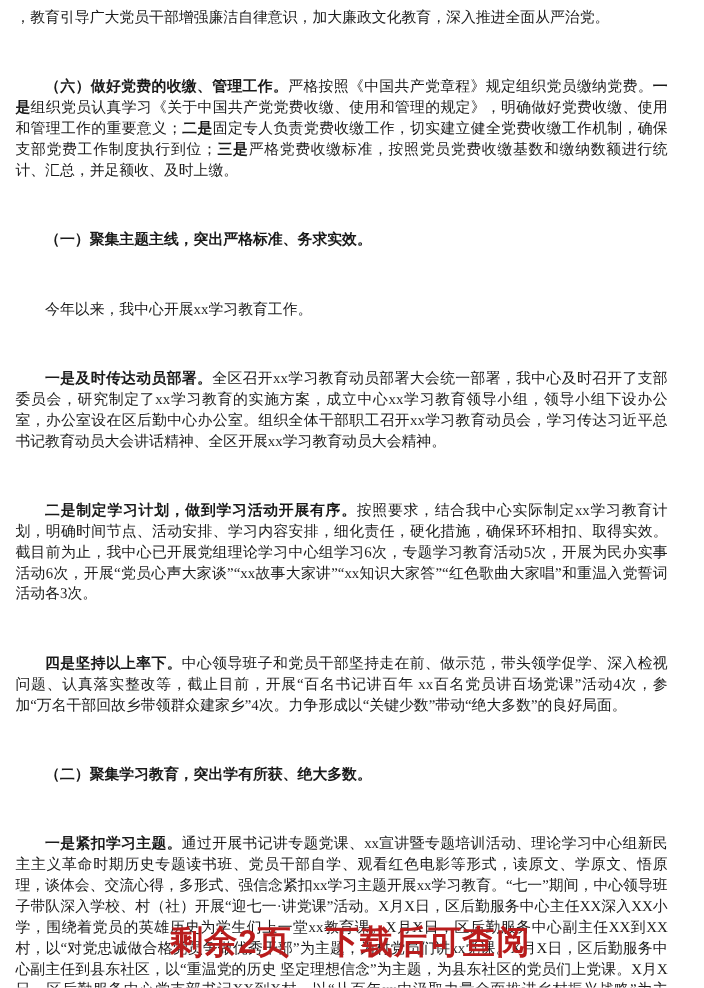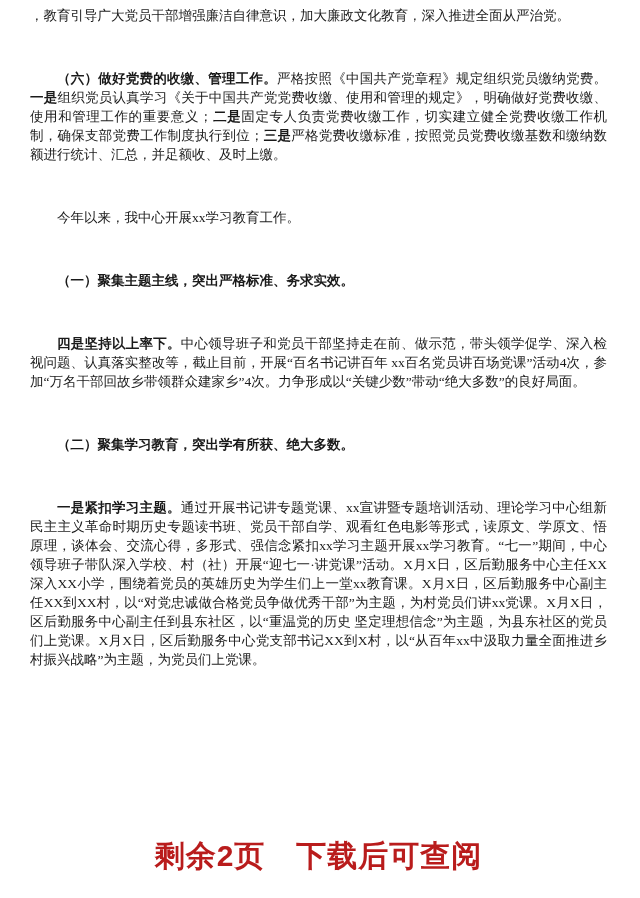--- a/index.html
+++ b/index.html
@@ -6,21 +6,21 @@
     margin: 0;
     padding: 0;
     background: #ffffff;
   }
   .page {
     position: relative;
     width: 637px;
     height: 898px;
     box-sizing: border-box;
     background: #ffffff;
-    padding: 6px 30px 0 30px;
+    padding: 6px 30px 0 14px;
     overflow: hidden;
     font-family: "Liberation Serif", "DejaVu Serif", serif;
     color: #1a1a1a;
   }
   .doc-body p {
     margin: 0 0 6px 0;
     font-size: 13.5px;
     line-height: 19px;
     text-align: justify;
     word-break: break-all;
@@ -44,20 +44,22 @@
     letter-spacing: 1px;
   }
 </style>
 </head>
 <body>
 
 <div class="page">
   <div class="doc-body">
       <p class=""><span>，教育引导广大党员干部增强廉洁自律意识，加大廉政文化教育，深入推进全面从严治党。</span></p>
       <p class="indent"><span class="b">（六）做好党费的收缴、管理工作。</span><span>严格按照《中国共产党章程》规定组织党员缴纳党费。</span><span class="b">一是</span><span>组织党员认真学习《关于中国共产党党费收缴、使用和管理的规定》，明确做好党费收缴、使用和管理工作的重要意义；</span><span class="b">二是</span><span>固定专人负责党费收缴工作，切实建立健全党费收缴工作机制，确保支部党费工作制度执行到位；</span><span class="b">三是</span><span>严格党费收缴标准，按照党员党费收缴基数和缴纳数额进行统计、汇总，并足额收、及时上缴。</span></p>
+      <p class="indent"><span class="b">（一）聚集主题主线，突出严格标准、务求实效。</span></p>
       <p class="indent"><span>今年以来，我中心开展xx学习教育工作。</span></p>
-      <p class="indent"><span class="b">（一）聚集主题主线，突出严格标准、务求实效。</span></p>
+      <p class="indent"><span class="b">一是及时传达动员部署。</span><span>全区召开xx学习教育动员部署大会统一部署，我中心及时召开了支部委员会，研究制定了xx学习教育的实施方案，成立中心xx学习教育领导小组，领导小组下设办公室，办公室设在区后勤中心办公室。组织全体干部职工召开xx学习教育动员会，学习传达习近平总书记教育动员大会讲话精神、全区开展xx学习教育动员大会精神。</span></p>
+      <p class="indent"><span class="b">二是制定学习计划，做到学习活动开展有序。</span><span>按照要求，结合我中心实际制定xx学习教育计划，明确时间节点、活动安排、学习内容安排，细化责任，硬化措施，确保环环相扣、取得实效。截目前为止，我中心已开展党组理论学习中心组学习6次，专题学习教育活动5次，开展为民办实事活动6次，开展“党员心声大家谈”“xx故事大家讲”“xx知识大家答”“红色歌曲大家唱”和重温入党誓词活动各3次。</span></p>
       <p class="indent"><span class="b">四是坚持以上率下。</span><span>中心领导班子和党员干部坚持走在前、做示范，带头领学促学、深入检视问题、认真落实整改等，截止目前，开展“百名书记讲百年 xx百名党员讲百场党课”活动4次，参加“万名干部回故乡带领群众建家乡”4次。力争形成以“关键少数”带动“绝大多数”的良好局面。</span></p>
       <p class="indent"><span class="b">（二）聚集学习教育，突出学有所获、绝大多数。</span></p>
       <p class="indent"><span class="b">一是紧扣学习主题。</span><span>通过开展书记讲专题党课、xx宣讲暨专题培训活动、理论学习中心组新民主主义革命时期历史专题读书班、党员干部自学、观看红色电影等形式，读原文、学原文、悟原理，谈体会、交流心得，多形式、强信念紧扣xx学习主题开展xx学习教育。“七一”期间，中心领导班子带队深入学校、村（社）开展“迎七一·讲党课”活动。X月X日，区后勤服务中心主任XX深入XX小学，围绕着党员的英雄历史为学生们上一堂xx教育课。X月X日，区后勤服务中心副主任XX到XX村，以“对党忠诚做合格党员争做优秀干部”为主题，为村党员们讲xx党课。X月X日，区后勤服务中心副主任到县东社区，以“重温党的历史 坚定理想信念”为主题，为县东社区的党员们上党课。X月X日，区后勤服务中心党支部书记XX到X村，以“从百年xx中汲取力量全面推进乡村振兴战略”为主题，为党员们上党课。</span></p>
     </div>
   <div class="footer-notice" style="color: #b91c1c;">剩余2页　下载后可查阅</div>
 </div>
 
 </body></html>

